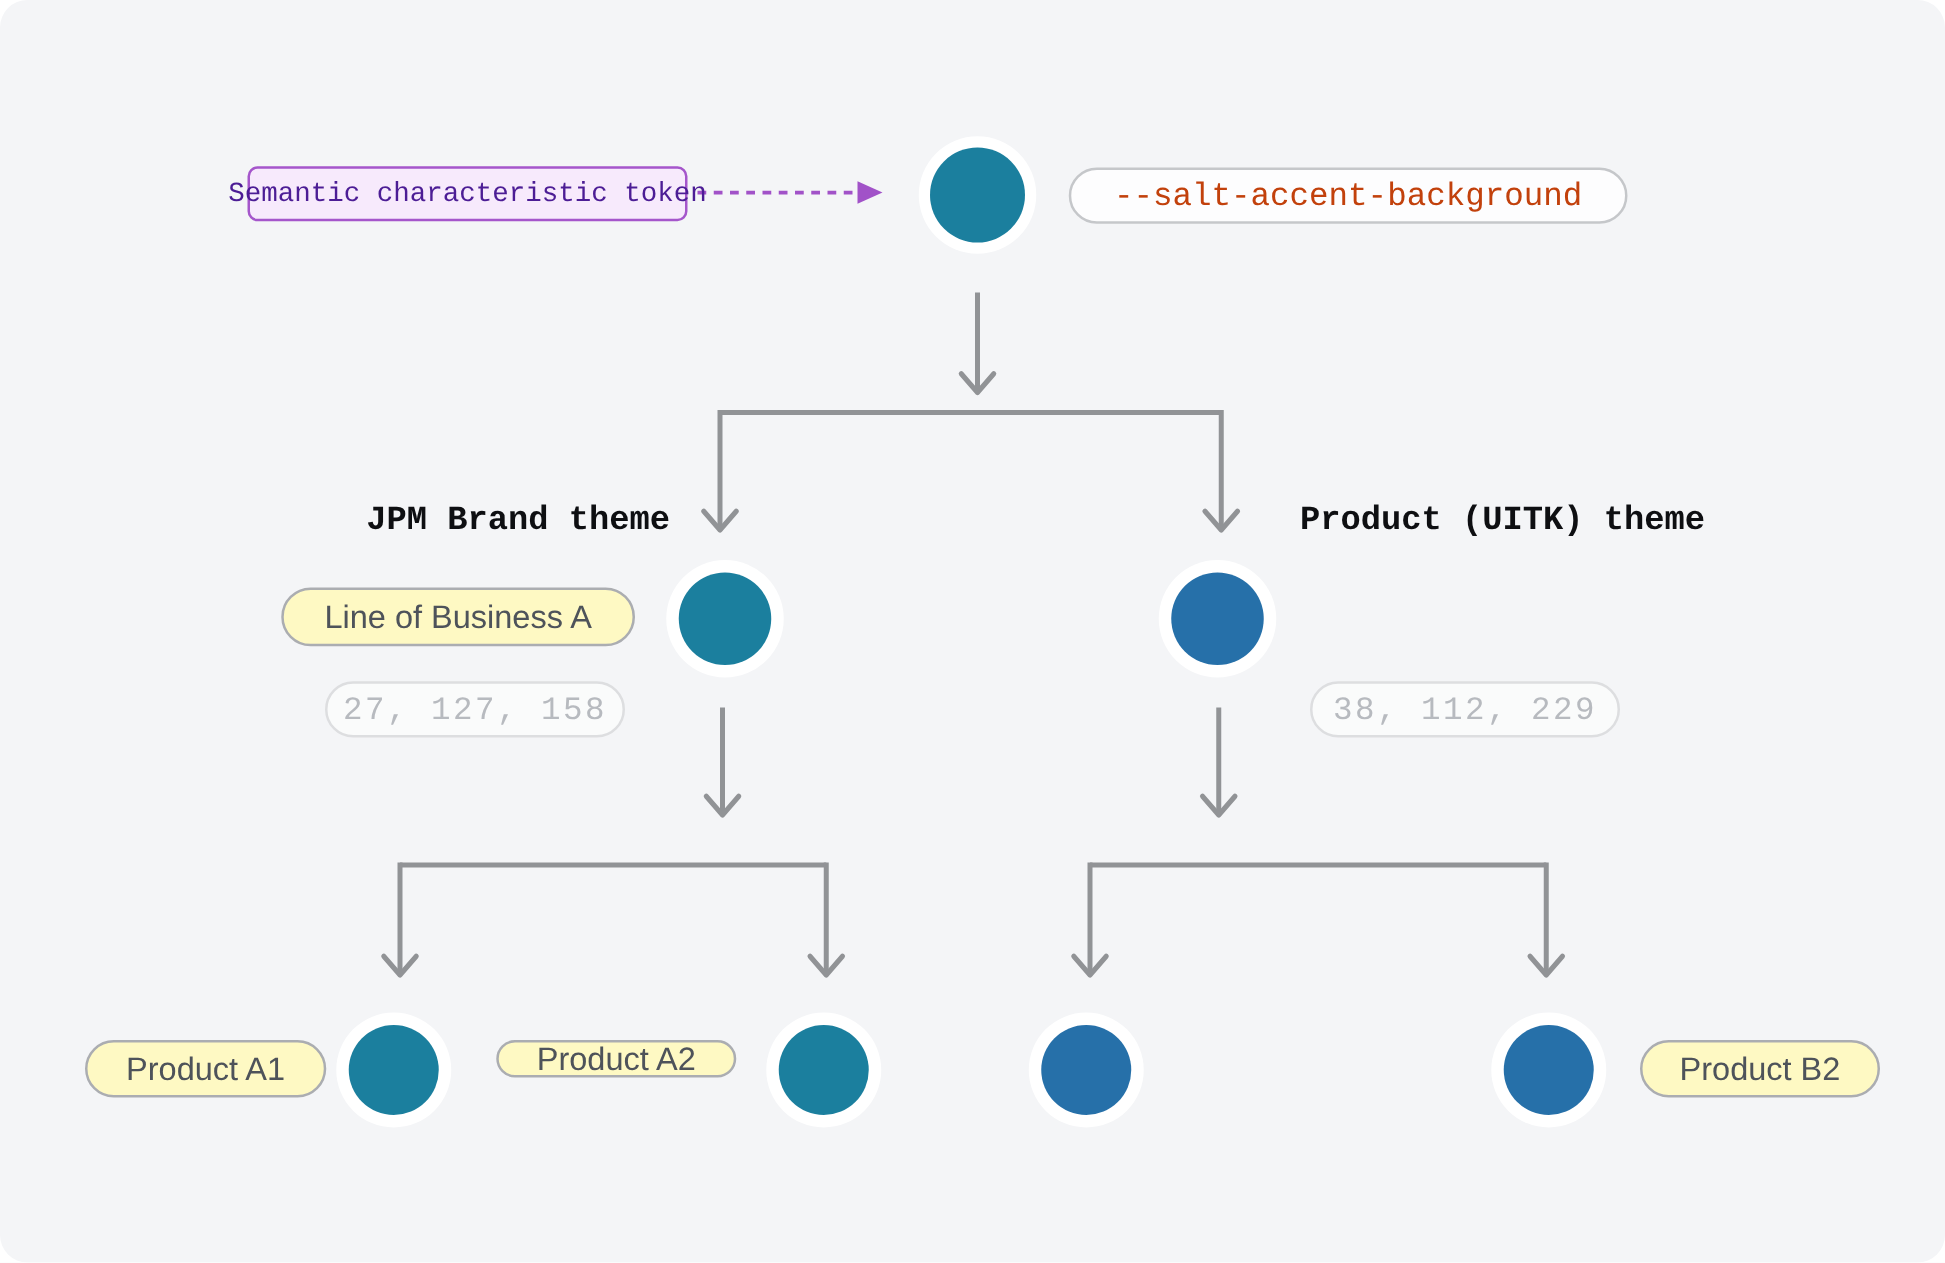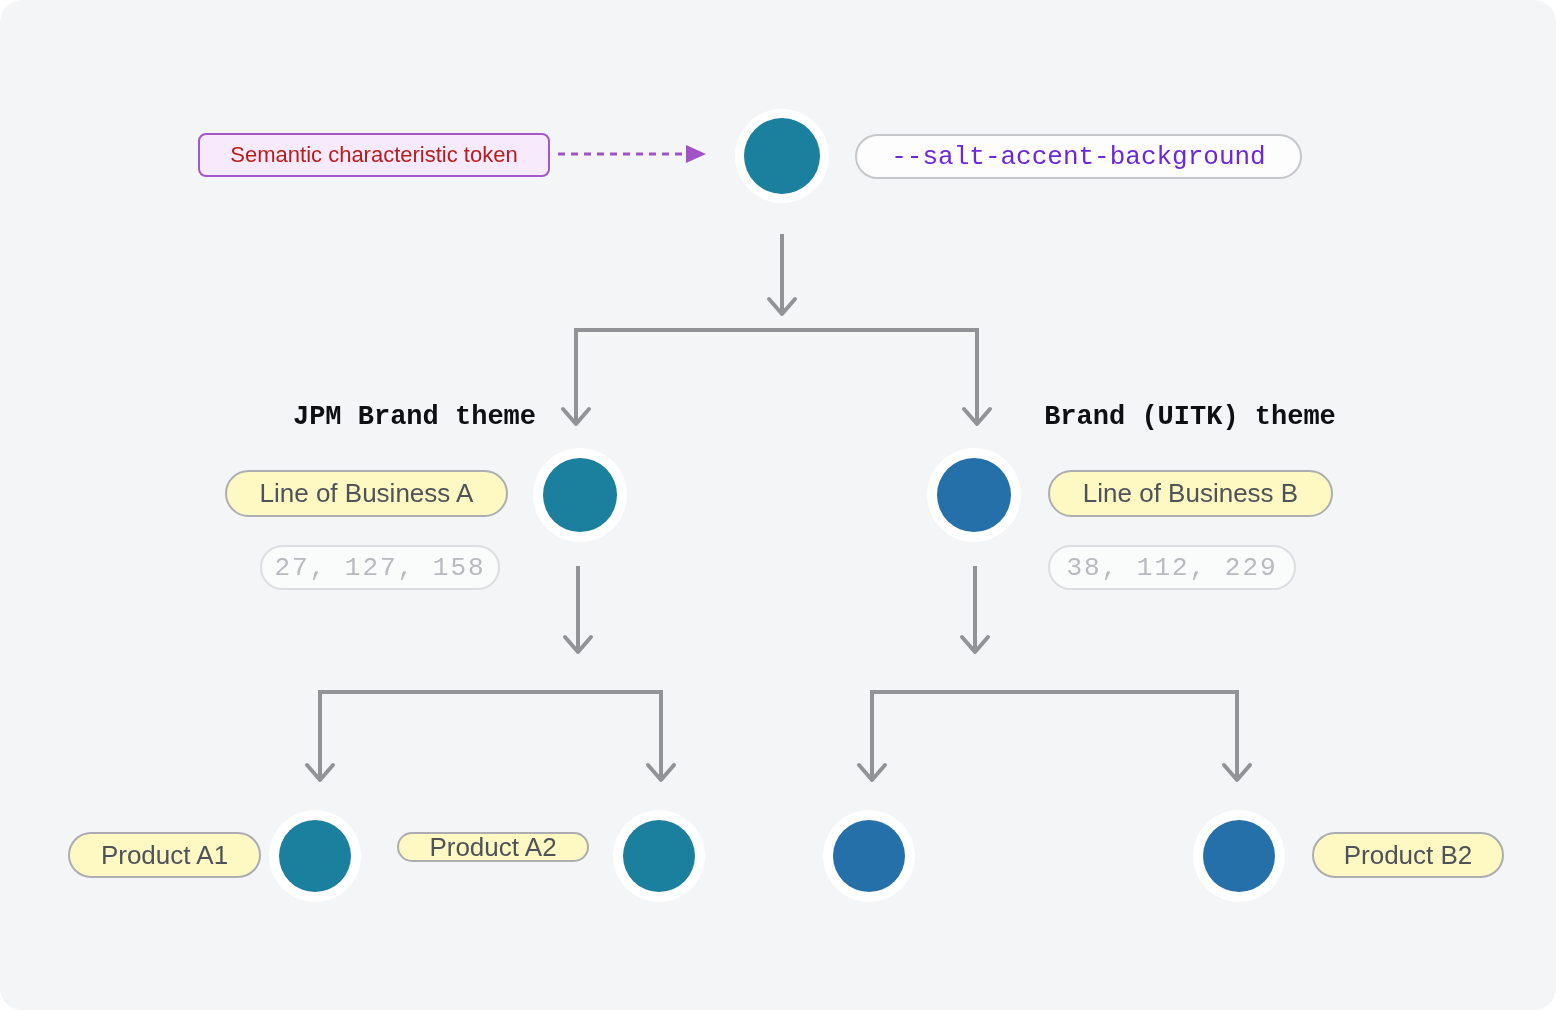--- a/index.html
+++ b/index.html
@@ -23,21 +23,21 @@
     justify-content: center;
     box-sizing: border-box;
     background: #fef9c3;
     border: 2px solid #ABADB1;
     border-radius: 24px;
     color: #4E535A;
     font-size: 26px;
     white-space: nowrap;
   }
   .pill.mono { font-family: "Liberation Mono", monospace; }
-  .pill.token { border-color: #C5C7CA; color: #6d28d9; background: #FDFDFE; }
+  .pill.token { border-color: #C5C7CA; color: #c2410c; background: #FDFDFE; }
   .pill.rgb {
     border-color: #DDDEE0;
     color: #B7BABF;
     background: rgba(255,255,255,0.55);
     font-family: "Liberation Mono", monospace;
     letter-spacing: 2px;
   }
   .theme-title {
     position: absolute;
     font-family: "Liberation Mono", monospace;
@@ -49,23 +49,24 @@
   }
   .annotation {
     position: absolute;
     display: flex;
     align-items: center;
     justify-content: center;
     box-sizing: border-box;
     background: #F7EAFC;
     border: 2px solid #A556CB;
     border-radius: 8px;
-    color: #b91c1c;
+    color: #4c1d95;
     font-size: 22px;
     white-space: nowrap;
+    font-family: Liberation Mono, monospace;
   }
 </style>
 </head>
 <body>
 
 <div class="canvas">
 
   <svg class="connectors" width="1556" height="1010" viewBox="0 0 1556 1010">
     <defs>
       <marker id="chev" markerUnits="userSpaceOnUse" markerWidth="44" markerHeight="44" viewBox="-22 -22 44 44" refX="0" refY="0" orient="auto">
@@ -128,25 +129,24 @@
       <circle cx="1239" cy="856" r="46" fill="#ffffff"></circle>
       <circle cx="1239" cy="856" r="36" fill="#2670A9"></circle>
     </g>
   </svg>
 
   <div class="annotation" style="left:198px; top:133px; width:352px; height:44px;">Semantic characteristic token</div>
 
   <div class="pill mono token" style="left:855px; top:134px; width:447px; height:45px;">--salt-accent-background</div>
 
   <div class="theme-title" style="left:236px; top:402px; width:300px;text-align:right;">JPM Brand theme</div>
-  <div class="theme-title" style="left:1040px; top:402px; width:300px;">Brand (UITK) theme</div>
+  <div class="theme-title" style="left:1040px; top:402px; width:300px;">Product (UITK) theme</div>
 
   <div class="pill" style="left:225px; top:470px; width:283px; height:47px;">Line of Business A</div>
   <div class="pill rgb" style="left:260px; top:545px; width:240px; height:45px;">27, 127, 158</div>
 
-  <div class="pill" style="left:1048px; top:470px; width:285px; height:47px;">Line of Business B</div>
   <div class="pill rgb" style="left:1048px; top:545px; width:248px; height:45px;">38, 112, 229</div>
 
   <div class="pill" style="left:68px; top:832px; width:193px; height:46px;">Product A1</div>
   <div class="pill" style="left:397px; top:832px; width:192px; height:30px;">Product A2</div>
   <div class="pill" style="left:1312px; top:832px; width:192px; height:46px;">Product B2</div>
 
 </div>
 
 </body></html>

